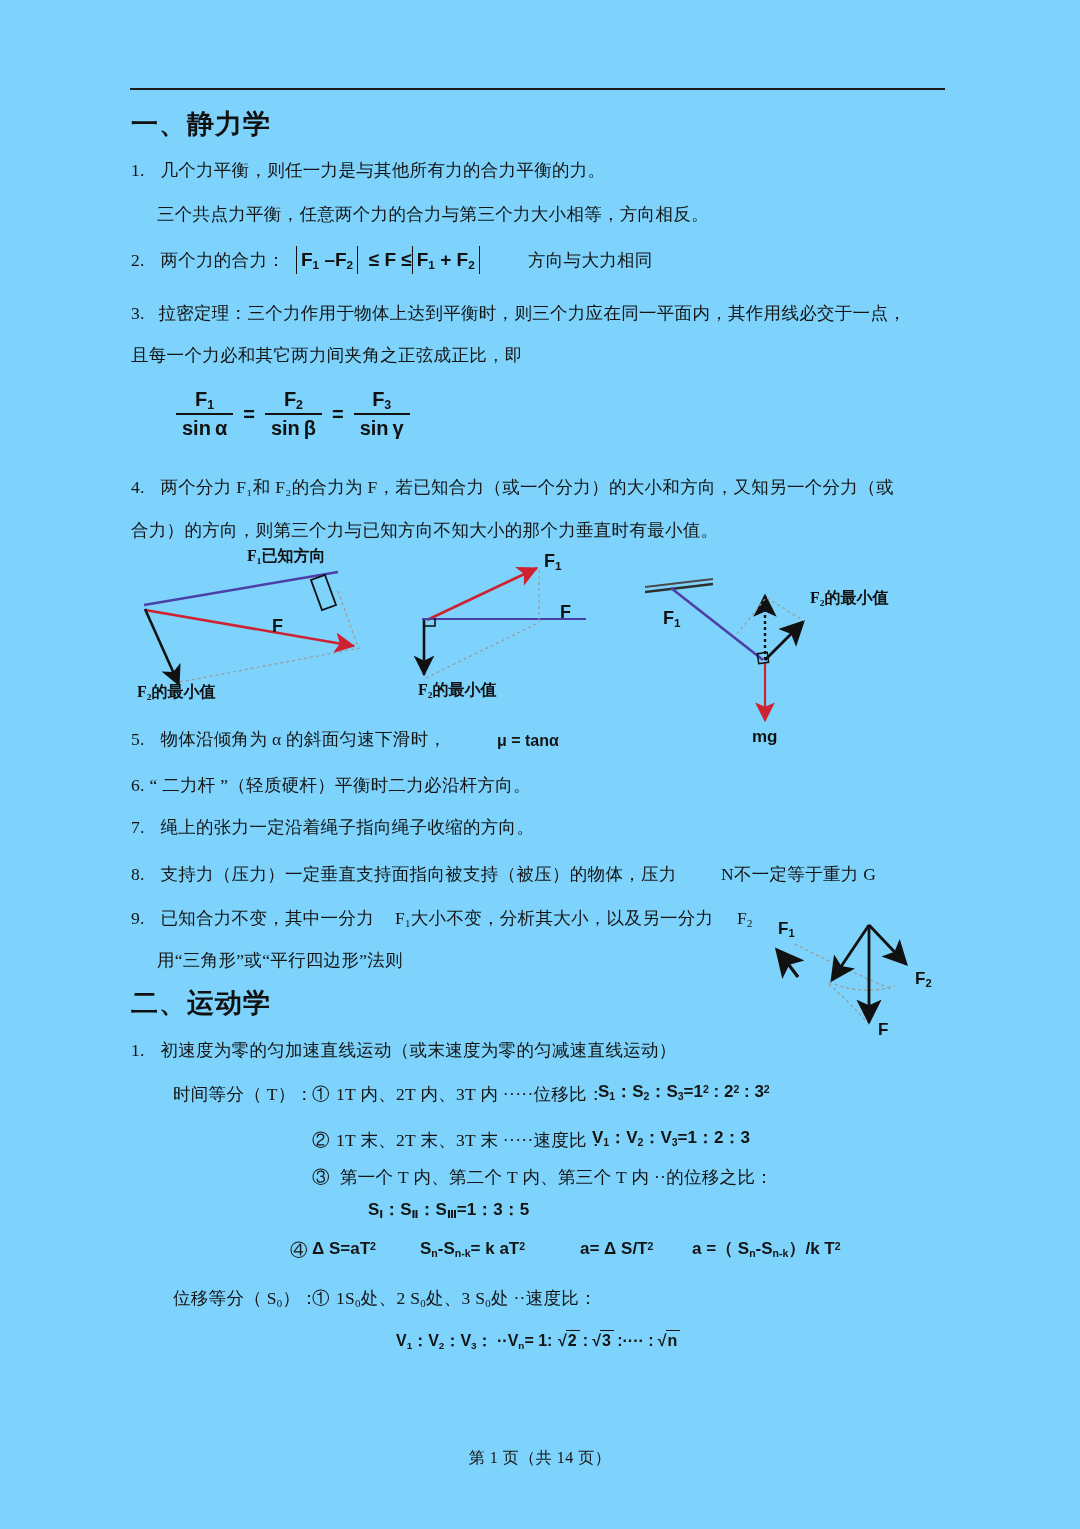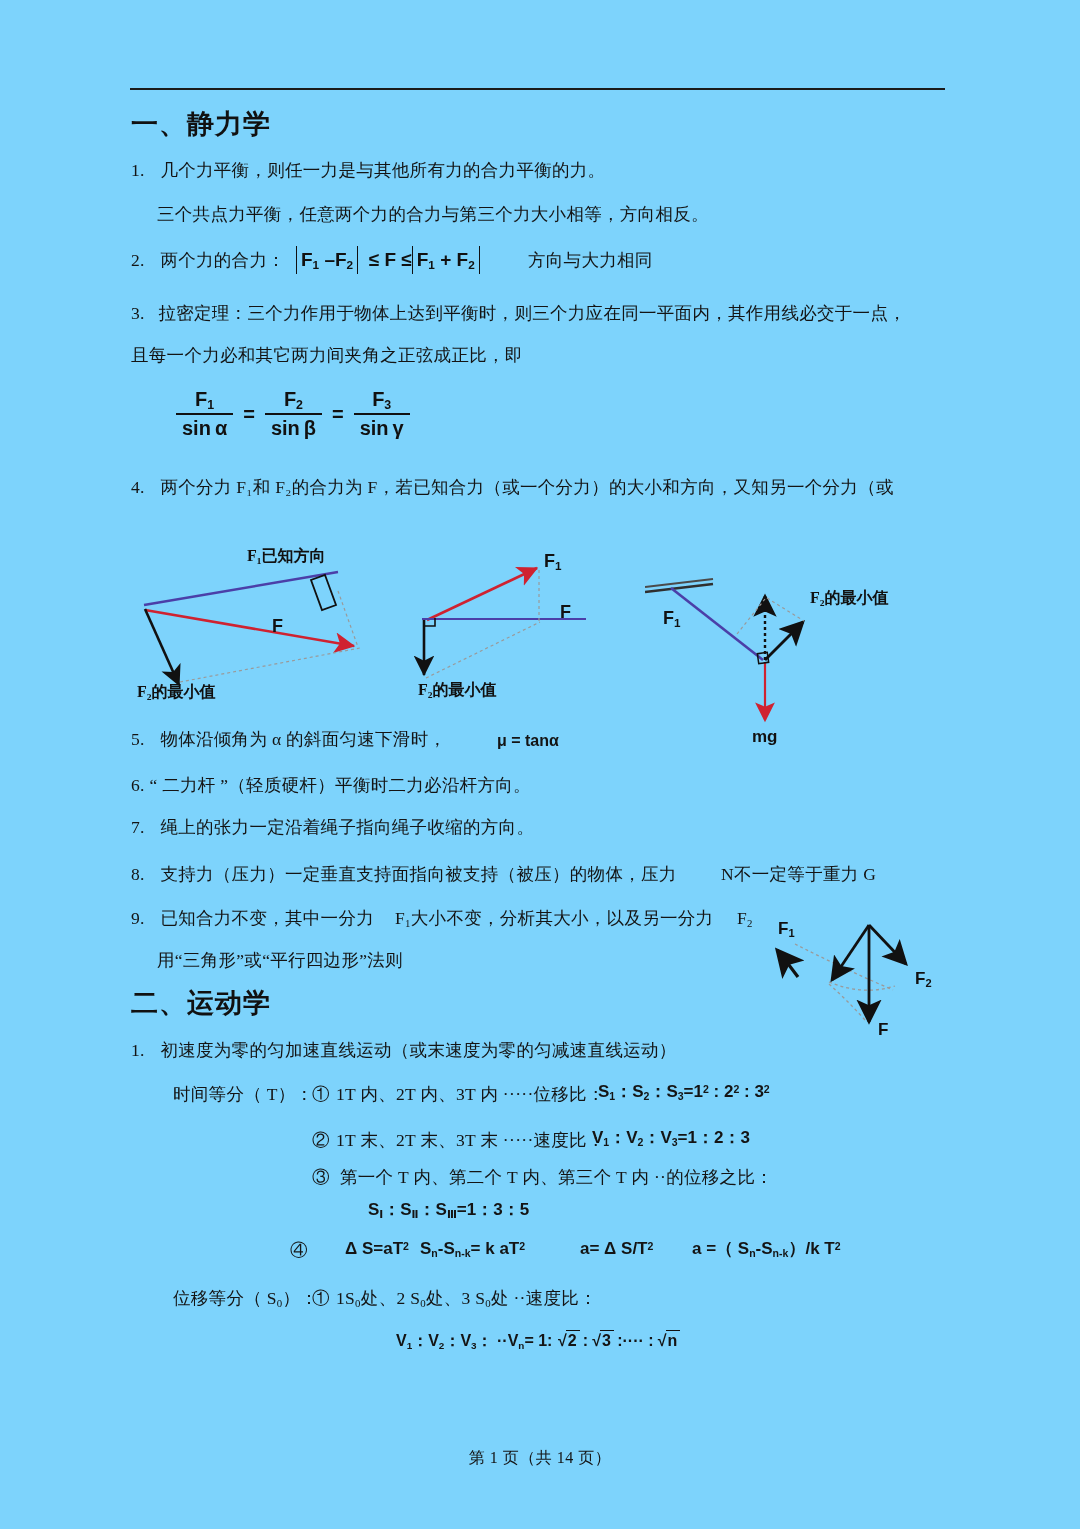--- a/index.html
+++ b/index.html
@@ -201,20 +201,21 @@
       <span class="top">F<sub>3</sub></span>
       <span class="rule"></span>
       <span class="bot">sin γ</span>
     </span>
   </div>
 
   <div class="line" style="left:131px; top:477px;">
     <span class="num">4.</span>
     <span style="display:inline-block;width:11px"></span><span>两个分力  F₁和 F₂的合力为  F，若已知合力（或一个分力）的大小和方向，又知另一个分力（或</span>
   </div>
+  <div class="line" style="left:131px; top:520px;">合力）的方向，则第三个力与已知方向不知大小的那个力垂直时有最小值。</div>
 
   <div class="diagram" style="left:132px; top:558px; width:275px; height:145px;">
     <svg width="275" height="145" viewBox="0 0 275 145" xmlns="http://www.w3.org/2000/svg">
       <defs>
         <marker id="ahBlack" markerWidth="9" markerHeight="9" refX="7.5" refY="4" orient="auto">
           <path d="M0,0 L8,4 L0,8 L2,4 z" fill="#111"></path>
         </marker>
         <marker id="ahRed" markerWidth="9" markerHeight="9" refX="7.5" refY="4" orient="auto">
           <path d="M0,0 L8,4 L0,8 L2,4 z" fill="#cf2230"></path>
         </marker>
@@ -367,21 +368,21 @@
 
   <div class="line" style="left:312px; top:1130px;">②</div>
   <div class="line" style="left:336px; top:1130px;">1T 末、2T 末、3T 末 ·····速度比：</div>
   <div class="line sans" style="left:592px; top:1128px; font-size:17px;">V<sub>1</sub>：V<sub>2</sub>：V<sub>3</sub>=1：2：3</div>
 
   <div class="line" style="left:312px; top:1167px;">③</div>
   <div class="line" style="left:340px; top:1167px;">第一个  T 内、第二个   T 内、第三个   T 内 ··的位移之比：</div>
   <div class="line sans" style="left:368px; top:1200px; font-size:17px;">S<sub>Ⅰ</sub>：S<sub>Ⅱ</sub>：S<sub>Ⅲ</sub>=1：3：5</div>
 
   <div class="line" style="left:290px; top:1240px;">④</div>
-  <div class="line sans" style="left:312px; top:1239px; font-size:17px;margin-left:33px;">Δ S=aT<sup>2</sup></div>
+  <div class="line sans" style="left:312px; top:1239px; font-size:17px;">Δ S=aT<sup>2</sup></div>
   <div class="line sans" style="left:420px; top:1239px; font-size:17px;">S<sub>n</sub>-S<sub>n-k</sub>= k aT<sup>2</sup></div>
   <div class="line sans" style="left:580px; top:1239px; font-size:17px;">a= Δ S/T<sup>2</sup></div>
   <div class="line sans" style="left:680px; top:1239px; font-size:17px;margin-left:12px;">a =（ S<sub>n</sub>-S<sub>n-k</sub>）/k T<sup>2</sup></div>
 
   <div class="line" style="left:173px; top:1288px;">位移等分（ S<sub>0</sub>）：</div>
   <div class="line" style="left:312px; top:1288px;">①</div>
   <div class="line" style="left:336px; top:1288px;">1S<sub>0</sub>处、2 S<sub>0</sub>处、3 S<sub>0</sub>处 ··速度比：</div>
 
   <div class="line sans" style="left:360px; top:1330px; font-size:16px;margin-left:36px;">V<sub>1</sub>：V<sub>2</sub>：V<sub>3</sub>：&nbsp;··V<sub>n</sub>= 1:&nbsp;<span class="sqrt">√<span class="radicand">2</span></span> : <span class="sqrt">√<span class="radicand">3</span></span> :···· : <span class="sqrt">√<span class="radicand">n</span></span></div>
 

